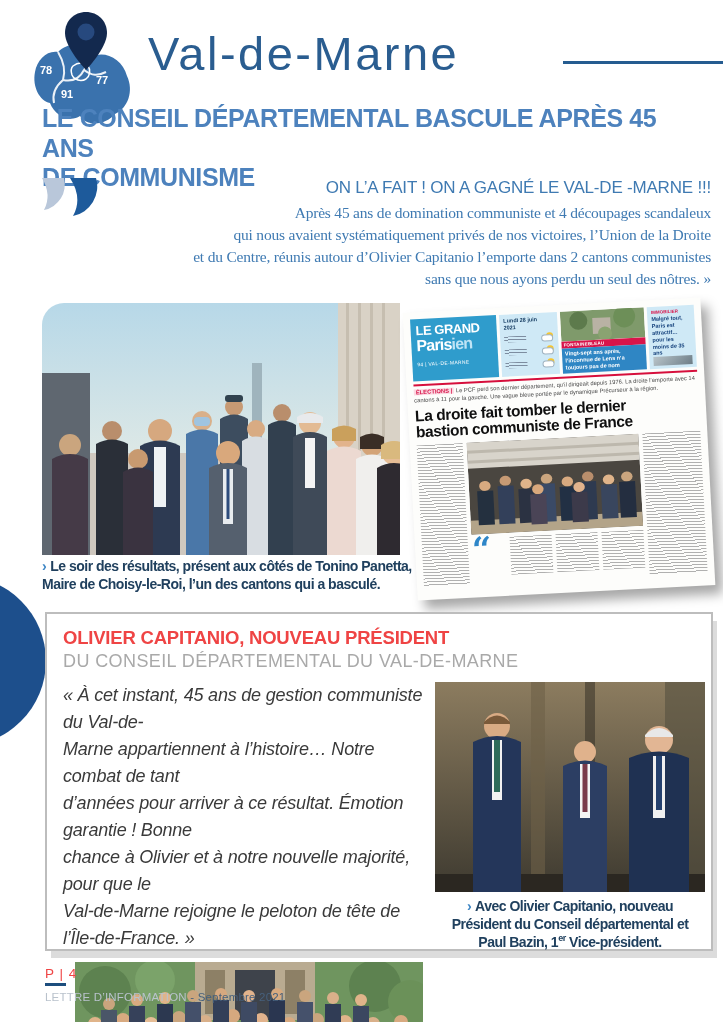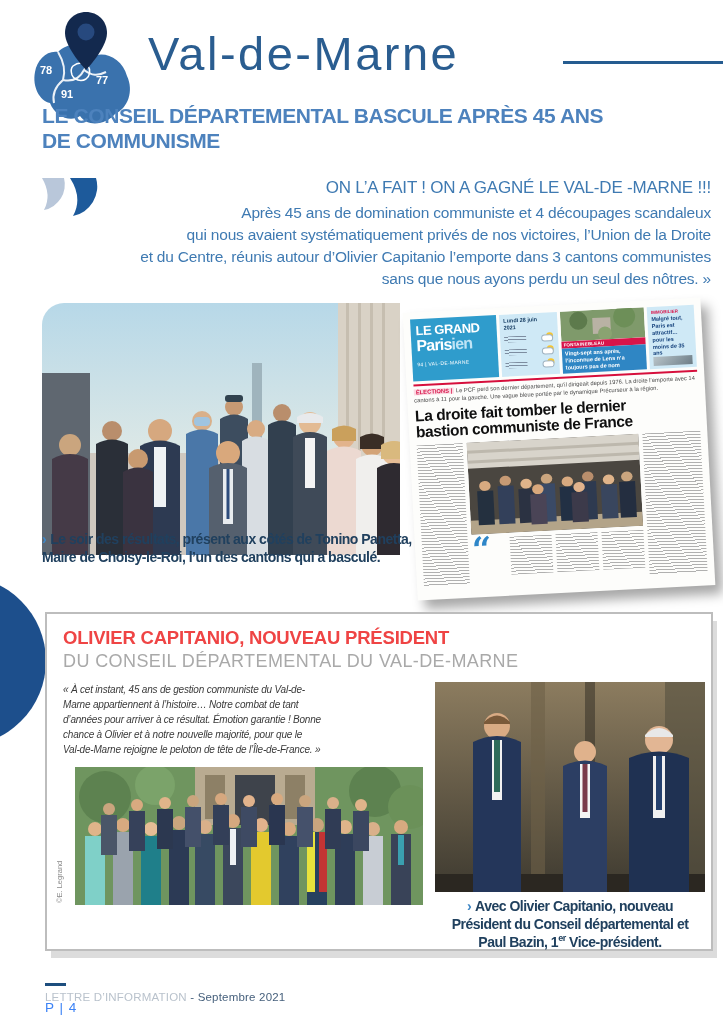--- a/index.html
+++ b/index.html
@@ -5,35 +5,35 @@
   html,body{margin:0;padding:0;background:#fff;}
   .page{position:relative;width:723px;height:1022px;background:#fff;overflow:hidden;
         font-family:"Liberation Sans",sans-serif;}
 
   
   .map-badge{position:absolute;left:28px;top:10px;width:110px;height:124px;}
   .page-title{position:absolute;left:148px;top:26px;font-size:47px;font-weight:300;
         color:#2a5d90;letter-spacing:2.5px;}
   .title-rule{position:absolute;left:563px;right:0;top:61px;height:3px;background:#255c90;}
   .headline{position:absolute;left:42px;top:104px;width:660px;color:#4d82bd;
-        font-weight:700;font-size:21px;line-height:1.18;letter-spacing:-0.4px;}
+        font-weight:700;font-size:25px;line-height:1.18;letter-spacing:-0.4px;}
 
   
   .quote-icon{position:absolute;left:40px;top:177px;width:62px;height:40px;}
   .quote-block{position:absolute;left:56px;right:12px;top:178px;text-align:right;
         color:#3f7ab2;}
   .quote-block .q1{font-size:17px;letter-spacing:-0.2px;margin-bottom:4px;}
-  .quote-block .ql{font-size:15.5px;letter-spacing:-0.2px;line-height:1.42;}
+  .quote-block .ql{font-size:15.5px;letter-spacing:-0.2px;line-height:1.42;font-family:Liberation Serif, serif;}
 
   
   .results-photo{position:absolute;left:42px;top:303px;width:358px;height:252px;
         border-radius:22px 0 0 0;overflow:hidden;}
   .caption{color:#20405e;font-weight:700;font-size:14px;letter-spacing:-0.5px;line-height:1.3;}
   .caption .chev{color:#3f87c5;margin-right:4px;font-weight:700;}
-  .results-caption{position:absolute;left:42px;top:530px;width:400px;}
+  .results-caption{position:absolute;left:42px;top:557px;width:400px;}
 
   
   .newspaper{position:absolute;left:410px;top:305px;width:298px;height:288px;
         background:#fdfdfb;transform:rotate(-3deg);transform-origin:50% 50%;
         box-shadow:7px 9px 12px rgba(0,0,0,.35);padding:7px 7px 5px 7px;box-sizing:border-box;}
   .np-head{display:flex;gap:3px;height:62px;}
   .np-masthead{width:86px;background:#2f9ccc;color:#fff;padding:4px 5px;box-sizing:border-box;}
   .np-masthead .m1{font-size:13px;font-weight:700;letter-spacing:-0.5px;}
   .np-masthead .m2{font-size:16px;font-weight:700;letter-spacing:-0.8px;margin-top:-1px;}
   .np-masthead .m2 .lt{color:#bfe4f5;}
@@ -74,33 +74,33 @@
         border-radius:50%;background:#1d4f8c;}
 
   
   .cap-box{position:absolute;left:45px;top:612px;width:668px;height:339px;background:#fff;
         border:2px solid #bdbdbd;box-sizing:border-box;box-shadow:5px 8px 0 -1px #dcdcdc;
         padding:13px 16px 0 16px;}
   .cap-t1{font-size:18.5px;font-weight:700;color:#ef4444;letter-spacing:-0.2px;}
   .cap-t2{font-size:18px;font-weight:400;color:#a9a9a9;letter-spacing:.4px;margin-top:2px;}
   .cap-row{display:flex;margin-top:10px;gap:12px;}
   .cap-left{width:368px;}
-  .cap-quote{font-style:italic;font-size:10px;color:#3a3a3a;line-height:1.5;letter-spacing:-0.2px;}
+  .cap-quote{font-style:italic;font-size:18px;color:#3a3a3a;line-height:1.5;letter-spacing:-0.2px;}
   .cap-groupwrap{position:relative;margin-top:10px;margin-left:12px;}
   .cap-groupphoto{width:348px;height:138px;display:block;}
   .photo-credit{position:absolute;left:-11px;bottom:2px;font-size:7.5px;color:#8a8a8a;
         transform:rotate(-90deg);transform-origin:left bottom;white-space:nowrap;}
   .cap-leftcaption{margin-top:5px;margin-left:0;}
   .cap-rightcol{flex:1;text-align:center;}
   .cap-menphoto{width:270px;height:210px;display:block;}
   .cap-rightcaption{margin-top:5px;}
   sup{font-size:9px;}
 
   
-  .footer-page{position:absolute;left:45px;top:1000px;font-size:13.5px;color:#3b82f6;letter-spacing:1px;}
+  .footer-page{position:absolute;left:45px;top:966px;font-size:13.5px;color:#ef4444;letter-spacing:1px;}
   .footer-bar{position:absolute;left:45px;top:983px;width:21px;height:3px;background:#1d4e7e;}
   .footer-line{position:absolute;left:45px;top:991px;font-size:11.5px;letter-spacing:.2px;}
   .footer-line .nl{color:#b9c2cc;}
   .footer-line .dt{color:#46607c;font-weight:400;}
 </style>
 </head>
 <body>
 
 <div class="page">
 
@@ -124,21 +124,21 @@
   </div>
 
   <svg class="quote-icon" viewBox="0 0 62 40">
     <path d="M2,1 H24 A26,26 0 0 1 4,33 Q12,18 2,1 Z" fill="#b9c7da"></path>
     <path d="M30,1 H56 A30,30 0 0 1 33,39 Q43,21 30,1 Z" fill="#1d5a9b"></path>
   </svg>
   <div class="quote-block">
     <div class="q1">ON L’A FAIT ! ON A GAGNÉ LE VAL-DE -MARNE !!!</div>
     <div class="ql">Après 45 ans de domination communiste et 4 découpages scandaleux</div>
     <div class="ql">qui nous avaient systématiquement privés de nos victoires, l’Union de la Droite</div>
-    <div class="ql">et du Centre, réunis autour d’Olivier Capitanio l’emporte dans 3 cantons communistes</div>
+    <div class="ql">et du Centre, réunis autour d’Olivier Capitanio l’emporte dans 2 cantons communistes</div>
     <div class="ql">sans que nous ayons perdu un seul des nôtres.  »</div>
   </div>
 
   <svg class="results-photo" viewBox="0 0 358 252" preserveAspectRatio="none">
     <defs>
       <linearGradient id="sky" x1="0" y1="0" x2="0" y2="1">
         <stop offset="0" stop-color="#b7d8e8"></stop>
           <stop offset="1" stop-color="#dfe9e6"></stop>
       </linearGradient>
     </defs>

